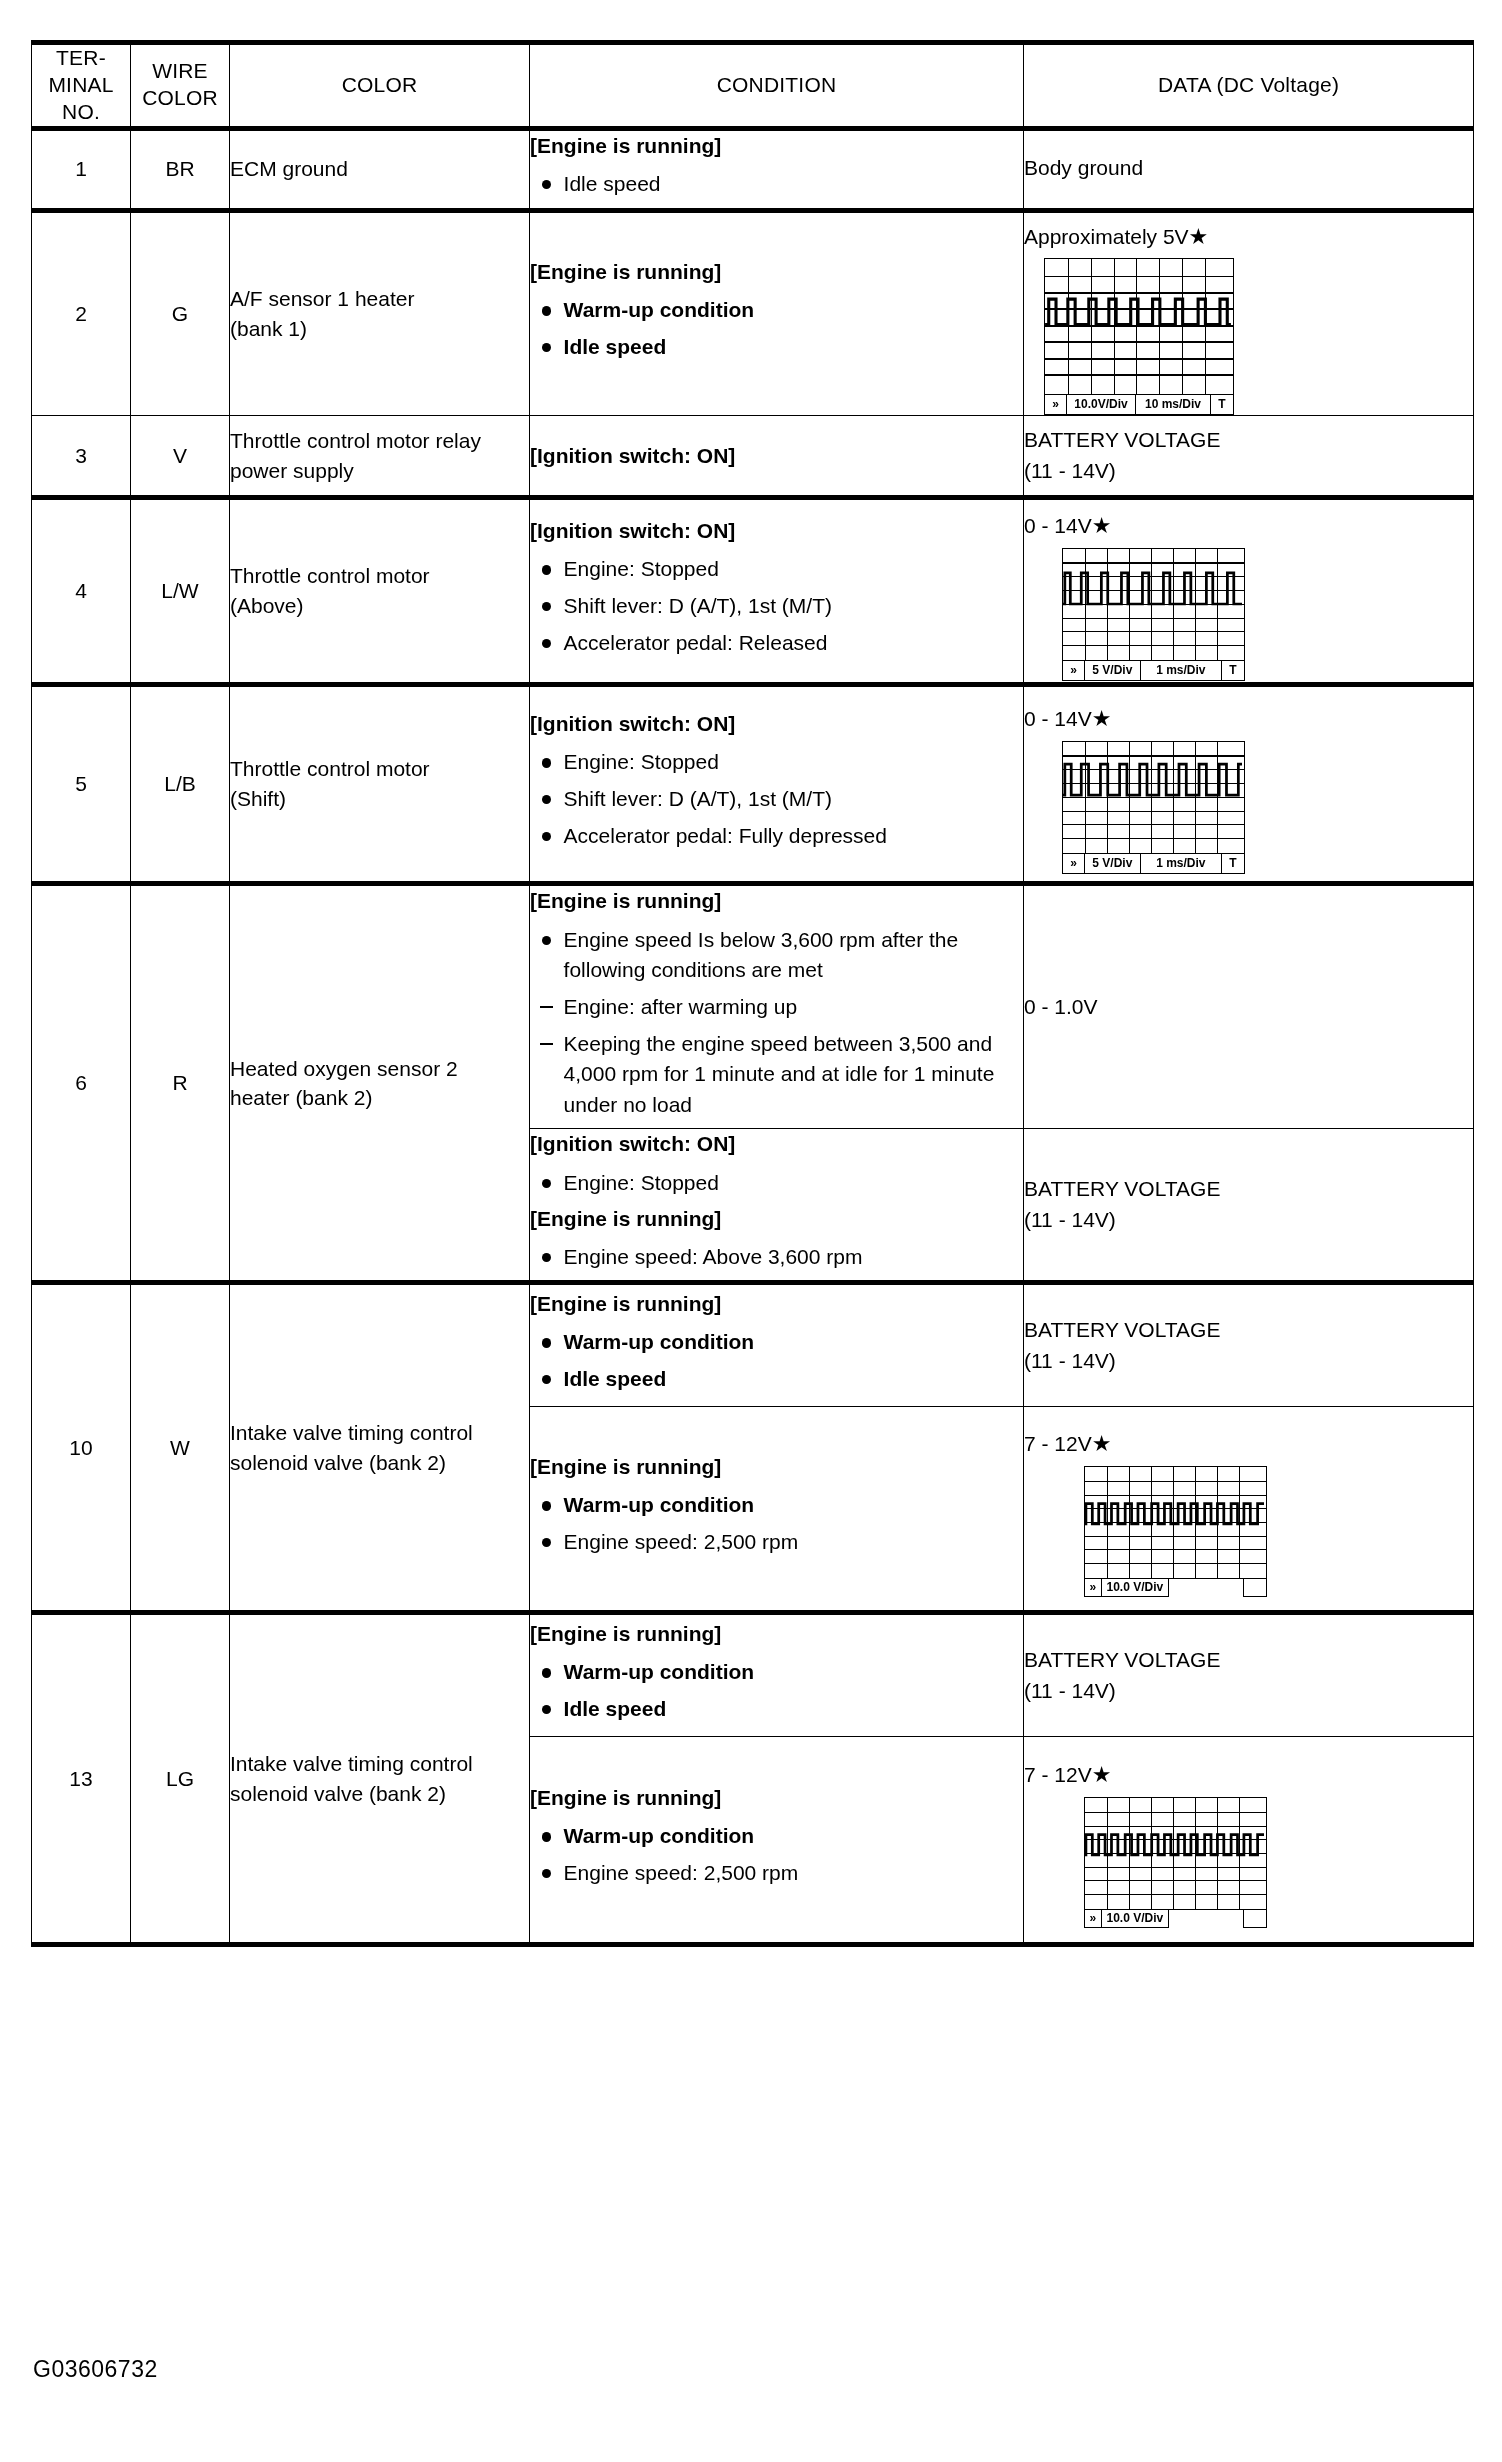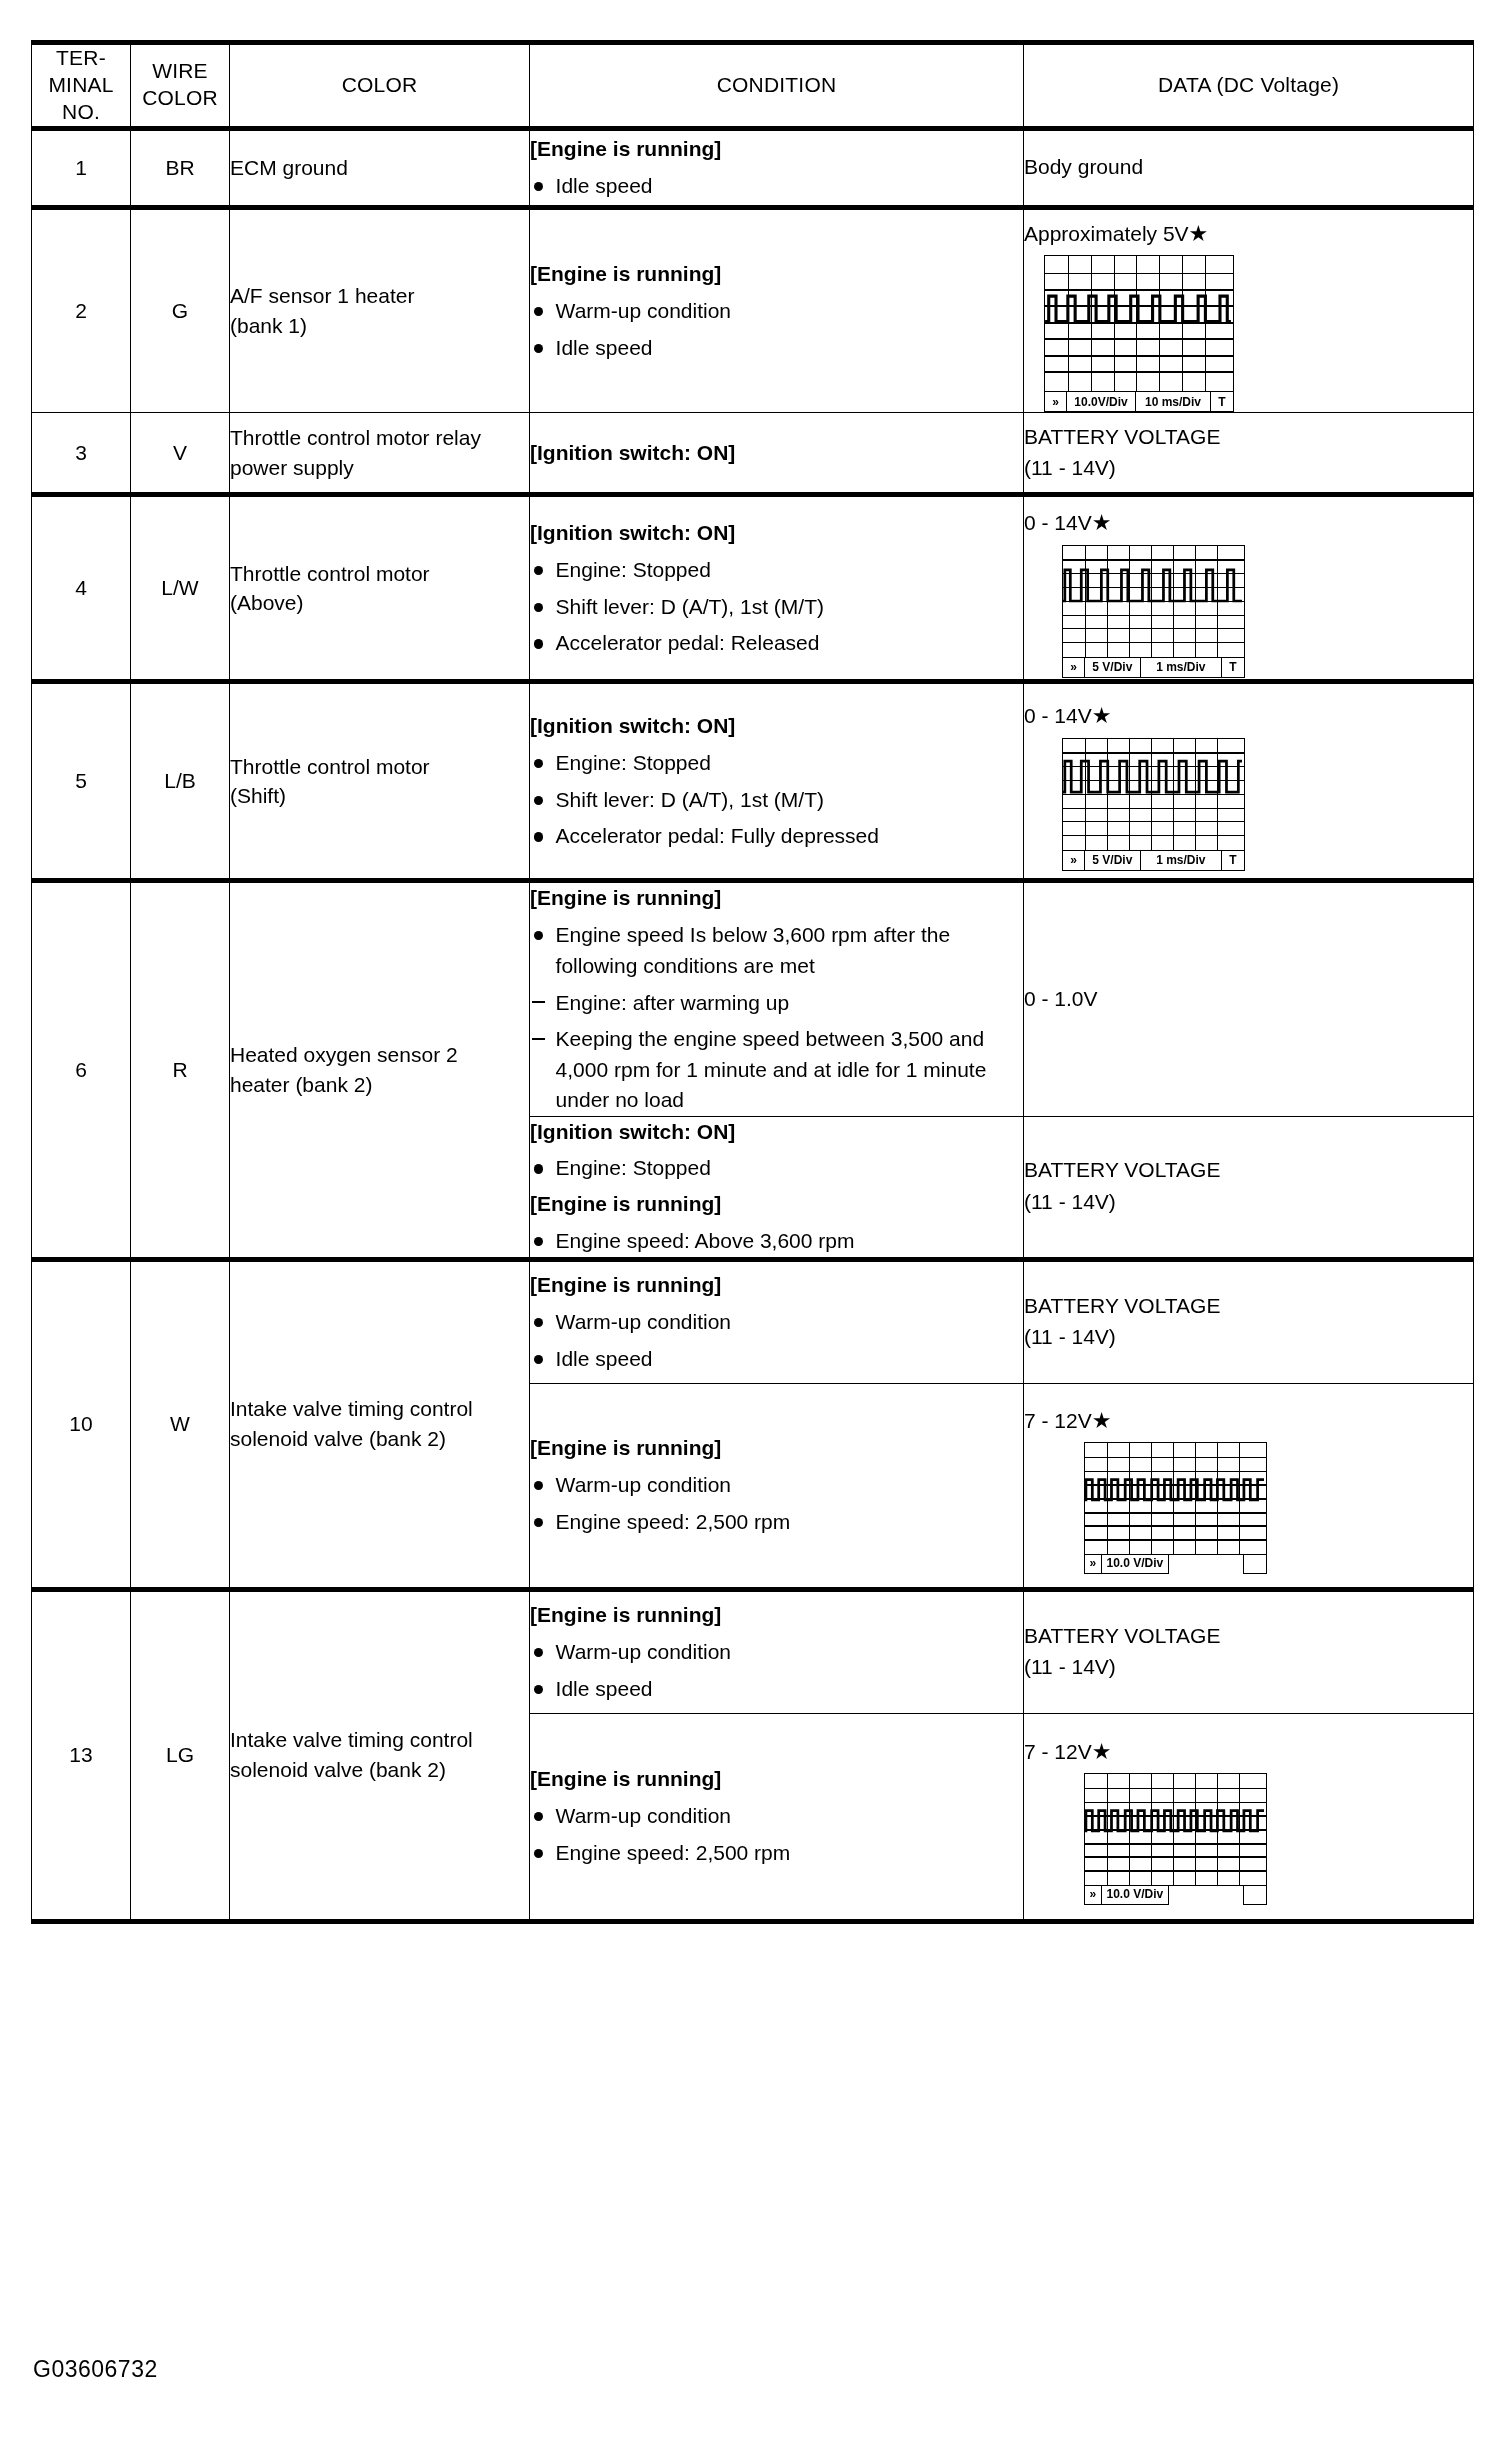--- a/index.html
+++ b/index.html
@@ -64,42 +64,42 @@
   td.data {
     font-size: 21px;
     line-height: 1.4;
     padding: 11px 12.8px 11px 14.6px;
     vertical-align: top;
   }
   td.data.mid { vertical-align: middle; }
   td.cond.mid { vertical-align: middle; }
 
   .hdr { font-weight: bold; margin: 0 0 5.5px 0; }
-  ul.blist { list-style: none; margin: 0; padding: 0; }
+  ul.blist { list-style: none; margin: 8px; padding: 0; }
   ul.blist li {
     position: relative;
     padding-left: 25.6px;
     margin: 6.4px 0 0 0;
   }
   ul.blist li.b::before {
     content: "";
     position: absolute;
     left: 3.7px; top: 11px;
     width: 9.1px; height: 9.1px;
     background: #000;
     border-radius: 50%;
   }
   ul.blist li.d::before {
     content: "";
     position: absolute;
     left: 1.8px; top: 13.7px;
     width: 12.8px; height: 2.3px;
     background: #000;
   }
-  ul.blist li.bold { font-weight: normal; }
+  ul.blist li.bold { font-weight: bold; }
 
   .dataline { margin: 0 0 1.8px 0; }
   .star { font-size: 22px; line-height: 1; }
 
   
   .scope { margin-top: 9.1px; }
   .scope-title { font-size: 21px; margin-bottom: 7.3px; white-space: nowrap; }
   .scope-box { position: relative; }
   .grid {
     position: relative;

